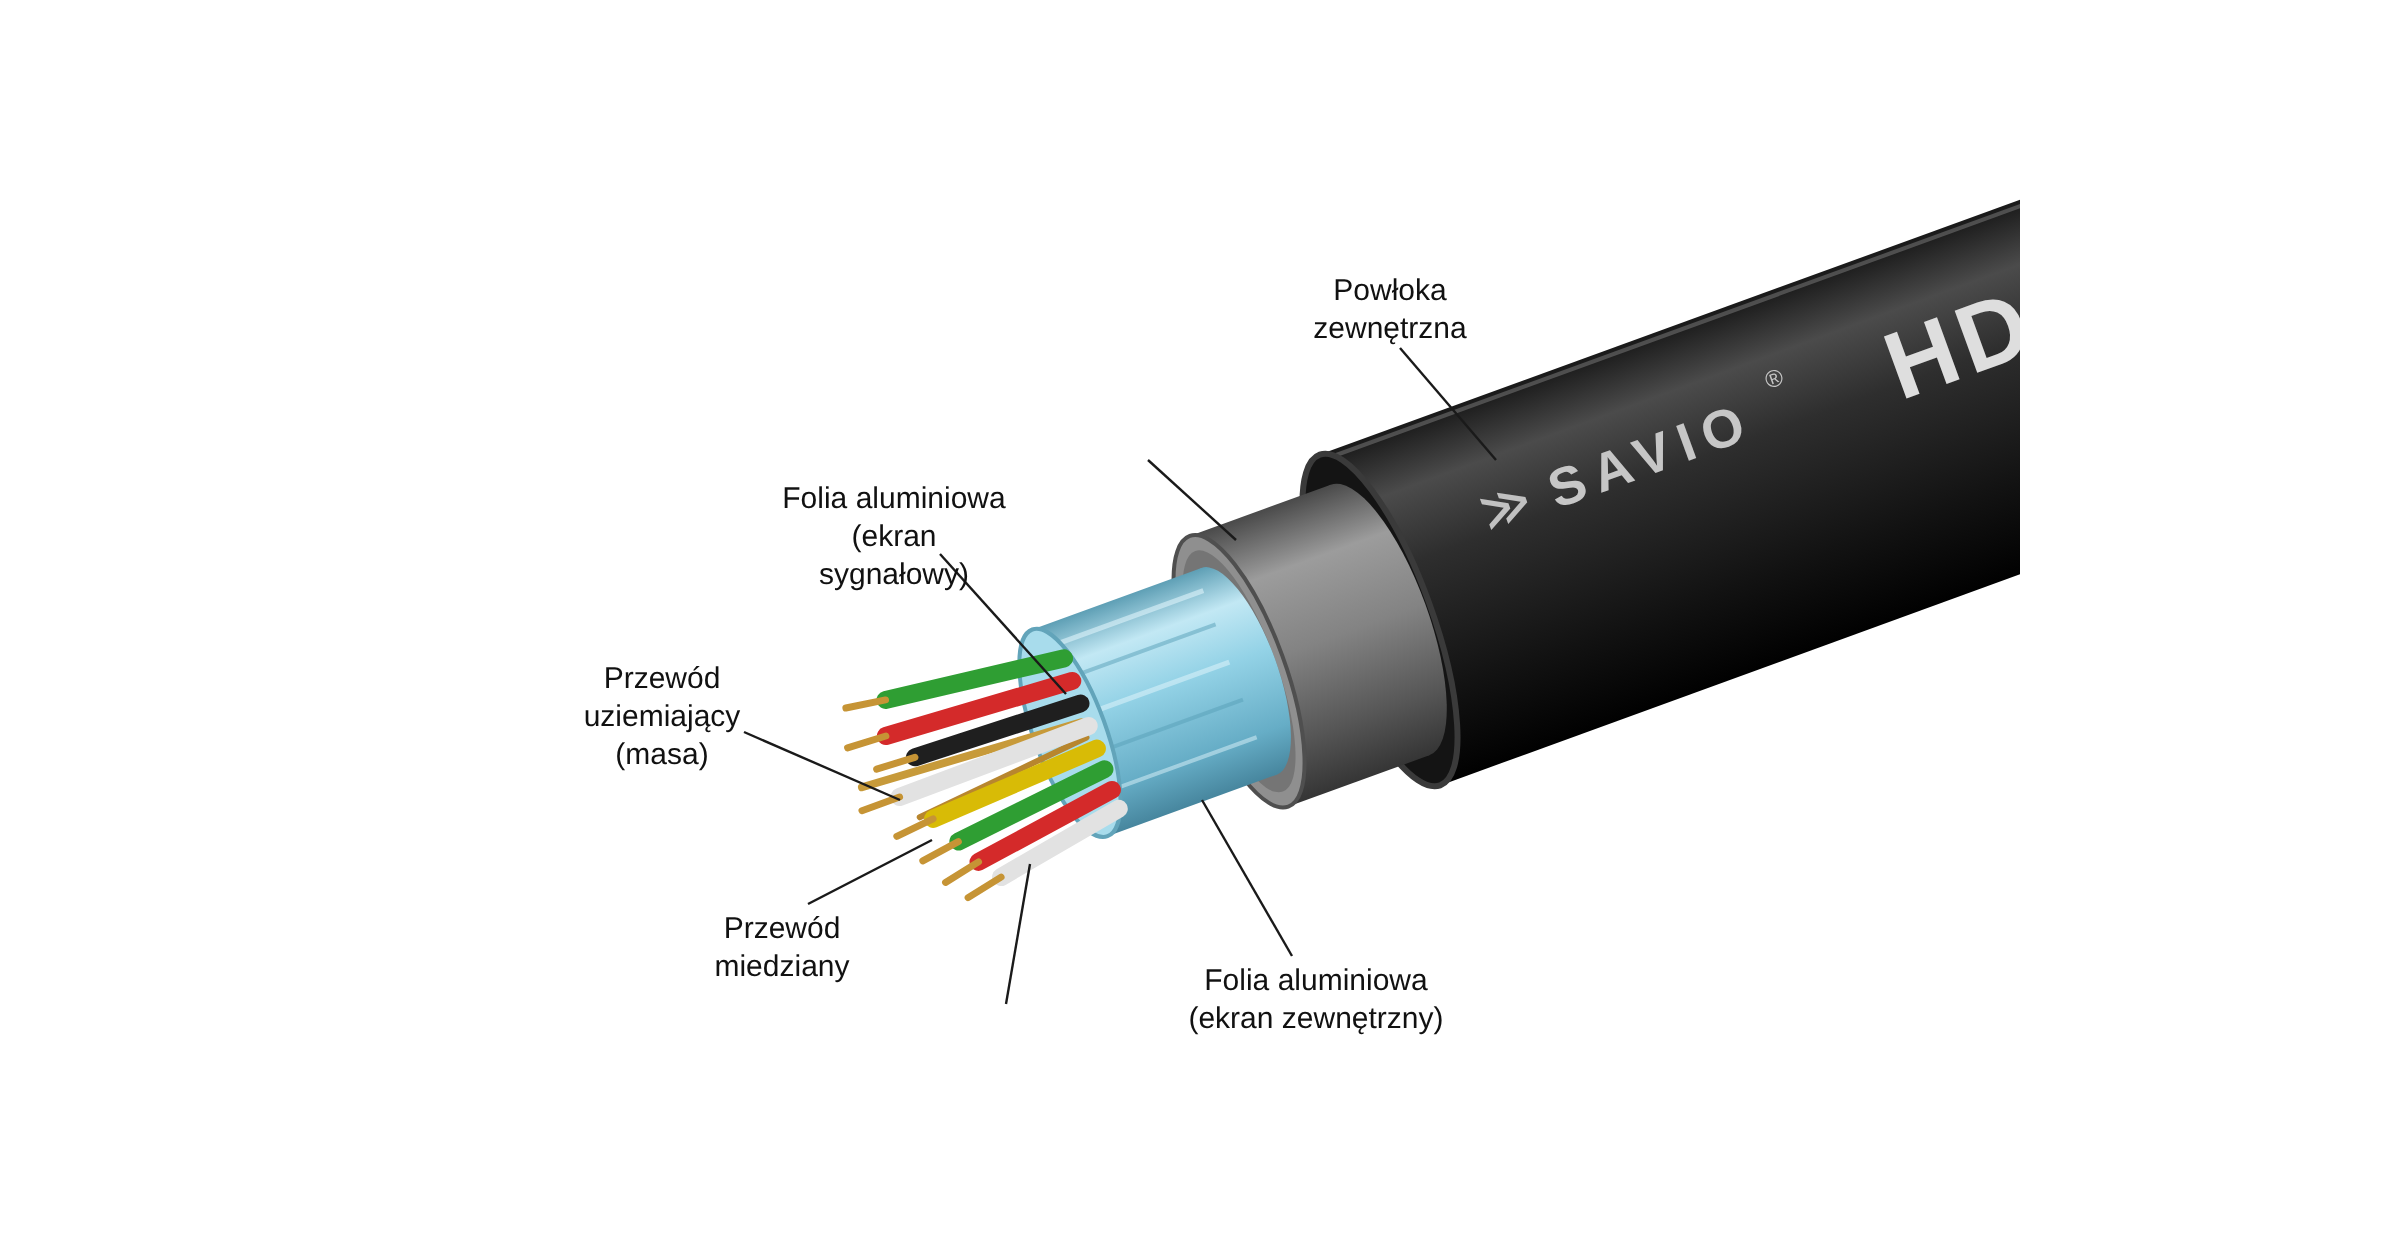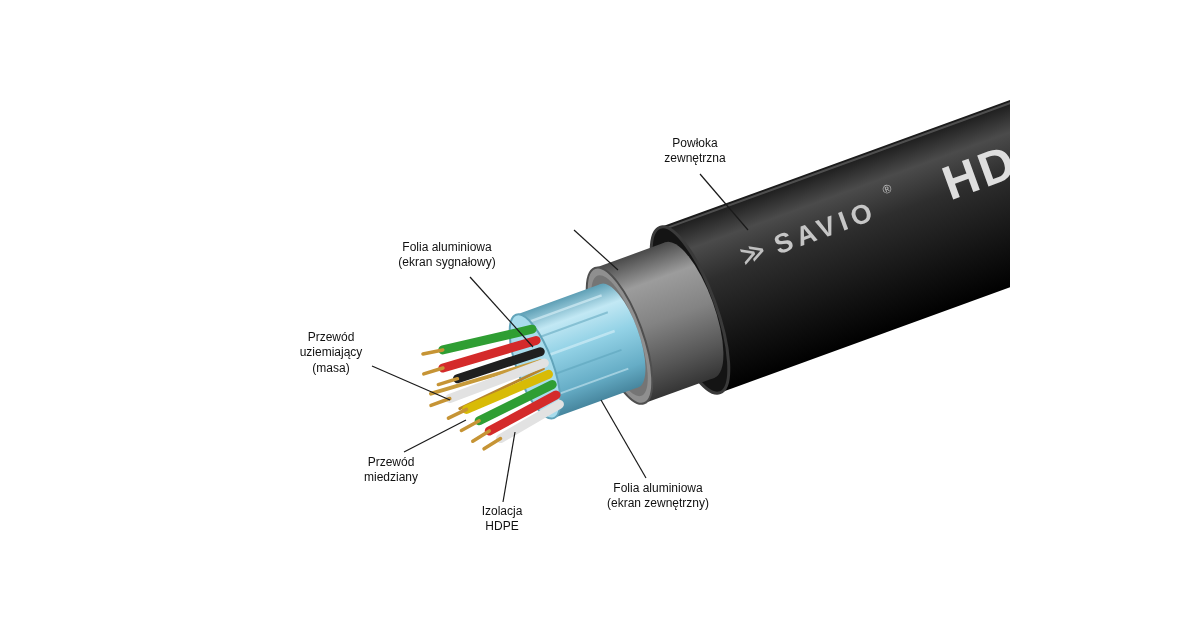--- a/index.html
+++ b/index.html
@@ -12,21 +12,21 @@
     font-family: "Liberation Sans", "DejaVu Sans", sans-serif;
   }
   .illustration, .leaders {
     position: absolute;
     left: 0; top: 0;
     width: 1200px; height: 630px;
   }
   .label {
     position: absolute;
     color: #111111;
-    font-size: 12px;
+    font-size: 15px;
     line-height: 1.28;
     text-align: center;
     white-space: pre-line;
   }
   .lbl-powloka   { left: 628px; top: 136px; width: 134px; }
   .lbl-warstwa   { left: 508px; top: 177px; width: 120px; }
   .lbl-folia-syg { left: 388px; top: 240px; width: 118px; }
   .lbl-uziem     { left: 276px; top: 330px; width: 110px; }
   .lbl-miedz     { left: 336px; top: 455px; width: 110px; }
   .lbl-izolacja  { left: 452px; top: 504px; width: 100px; }
@@ -146,18 +146,16 @@
 
   <div class="label lbl-powloka">Powłoka
 zewnętrzna</div>
   <div class="label lbl-folia-syg">Folia aluminiowa
 (ekran sygnałowy)</div>
   <div class="label lbl-uziem">Przewód
 uziemiający
 (masa)</div>
   <div class="label lbl-miedz">Przewód
 miedziany</div>
-  <div class="label lbl-izolacja">Izolacja
-HDPE</div>
   <div class="label lbl-folia-zew">Folia aluminiowa
 (ekran zewnętrzny)</div>
 
 </div>
 
 </body></html>

